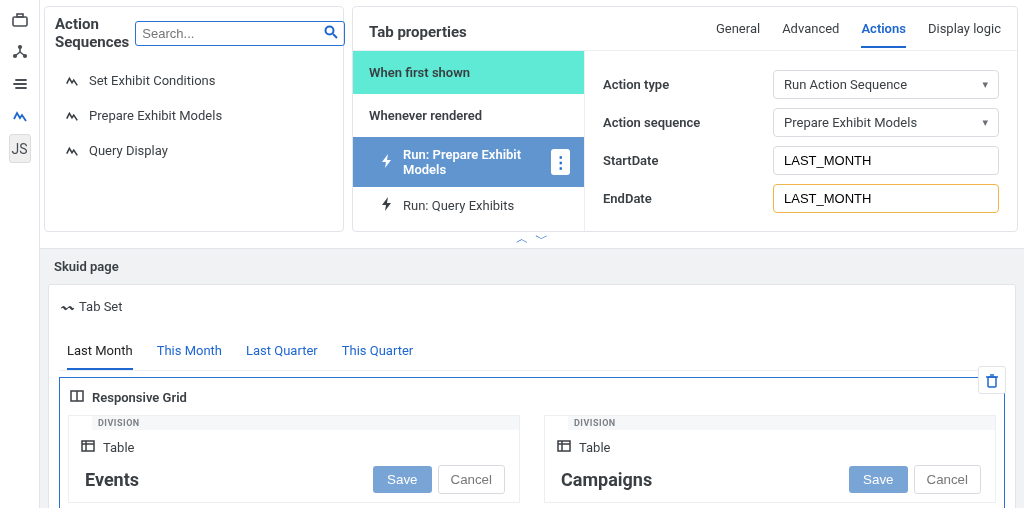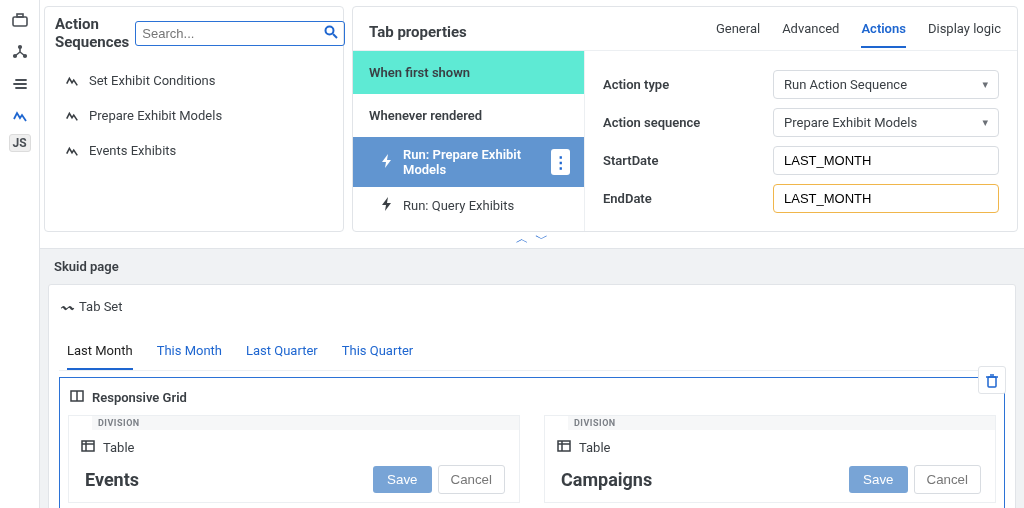--- a/index.html
+++ b/index.html
@@ -3,21 +3,21 @@
 <meta charset="utf-8">
 <style>
   * { box-sizing: border-box; margin: 0; padding: 0; }
   body { font-family: -apple-system, "Segoe UI", Roboto, Arial, sans-serif; font-size: 13px; color: #3a3f44; background: #fff; }
 
   .app { display: flex; height: 508px; width: 1024px; overflow: hidden; }
 
   .rail { width: 40px; border-right: 1px solid #e1e4e8; display: flex; flex-direction: column; align-items: center; padding-top: 6px; gap: 4px; }
   .rail-item { width: 28px; height: 28px; display: flex; align-items: center; justify-content: center; border-radius: 3px; cursor: pointer; color: #4a4f55; }
   .rail-item.active { color: #1e66d0; }
-  .rail-item.box { font-size: 12px; font-weight: 700; background: #efefef; border: 1px solid #dcdcdc; border-radius: 3px; width: 22px; height: 18px; }
+  .rail-item.box { font-size: 14px; font-weight: 400; background: #efefef; border: 1px solid #dcdcdc; border-radius: 3px; width: 22px; height: 29px; }
 
   .main { flex: 1; display: flex; flex-direction: column; }
   .top { display: flex; padding: 6px 0 0 4px; gap: 8px; justify-content: center; }
 
   .panel { border: 1px solid #e1e4e8; border-radius: 4px; background: #fff; }
 
   .seq-panel { width: 300px; min-height: 218px; }
   .seq-head { display: flex; align-items: center; padding: 8px 10px 6px 10px; gap: 6px; }
   .seq-title { font-size: 15px; font-weight: 700; }
   .seq-search { flex: 1; display: flex; align-items: center; border: 1.5px solid #2b72d6; border-radius: 3px; padding: 3px 6px; gap: 6px; }
@@ -138,21 +138,21 @@
           <div class="seq-item">
             <svg width="14" height="14" viewBox="0 0 16 16" stroke="#3a3f44" fill="none" stroke-width="1.8">
                 <path d="M2 11l3-6 3 5 2-3 4 6"></path>
               </svg>
             <span>Prepare Exhibit Models</span>
           </div>
           <div class="seq-item">
             <svg width="14" height="14" viewBox="0 0 16 16" stroke="#3a3f44" fill="none" stroke-width="1.8">
                 <path d="M2 11l3-6 3 5 2-3 4 6"></path>
               </svg>
-            <span>Events Exhibits</span>
+            <span>Query Display</span>
           </div>
         </div>
       </div>
 
       <div class="panel props-panel">
         <div class="props-head">
           <div class="props-title">Tab properties</div>
           <div class="props-tabs">
             <div class="ptab">General</div>
             <div class="ptab">Advanced</div>

